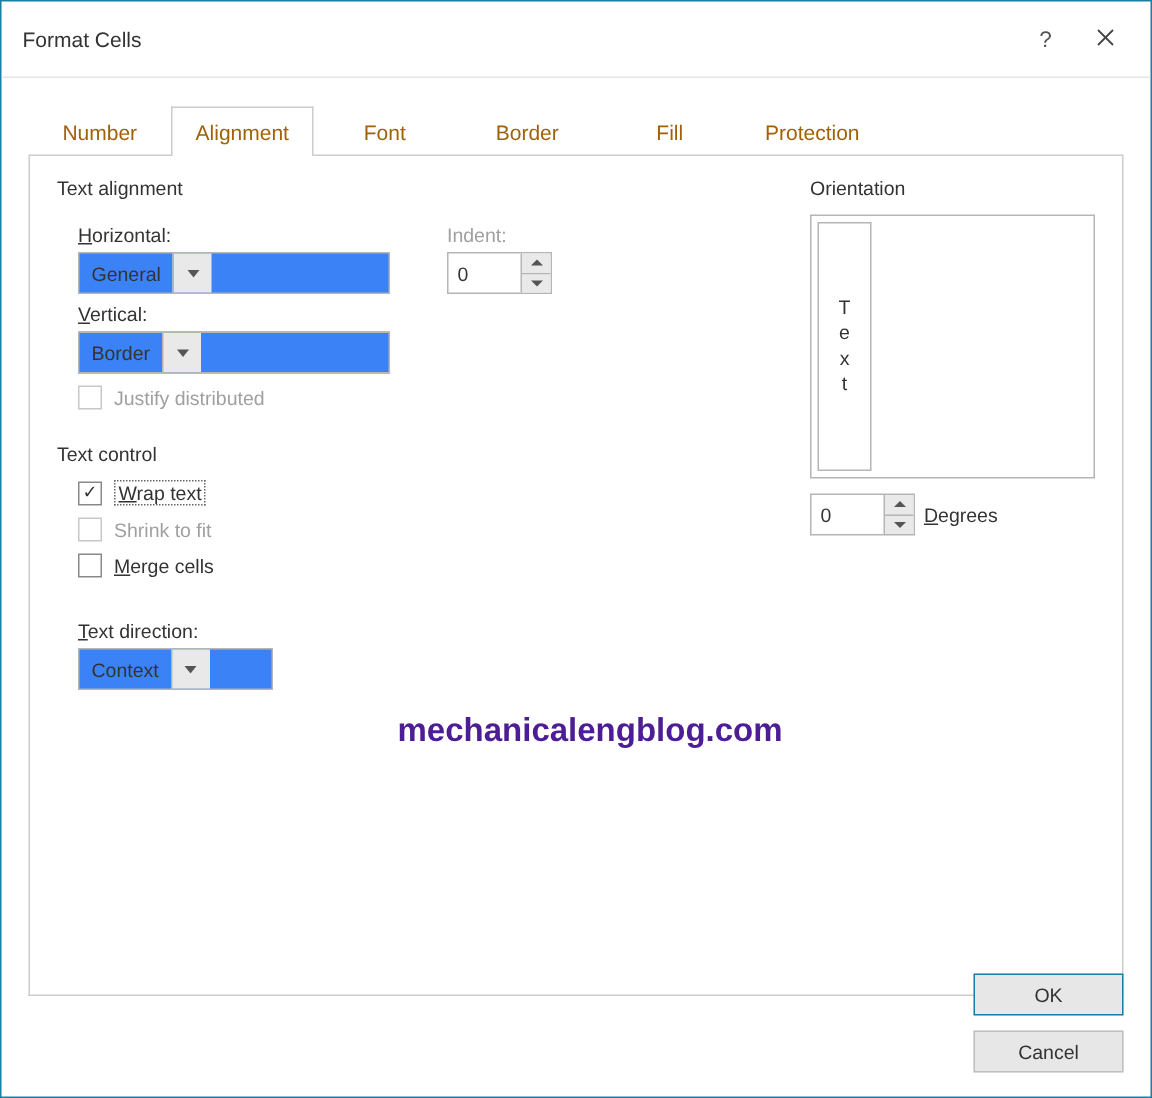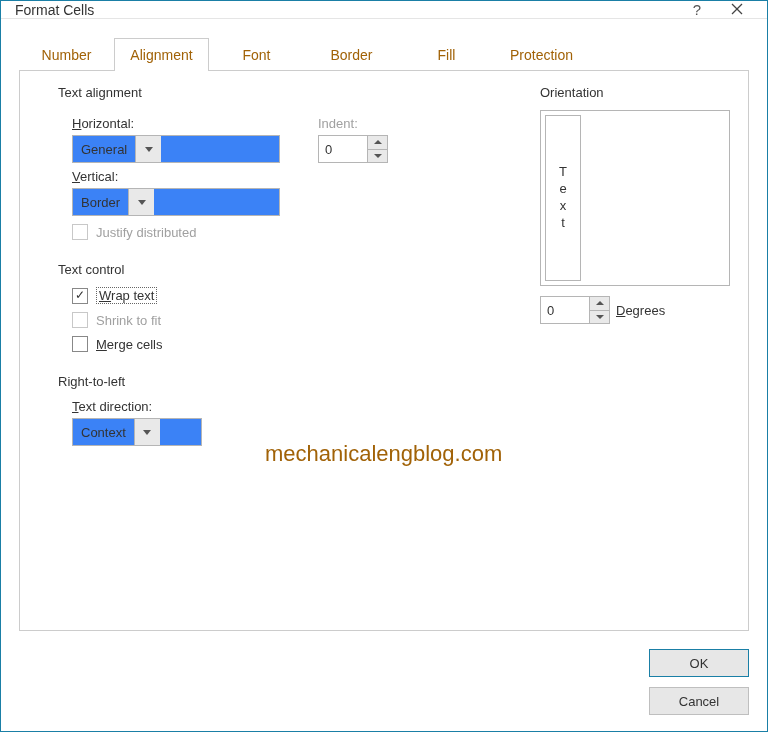--- a/index.html
+++ b/index.html
@@ -7,21 +7,21 @@
     margin: 0; padding: 0;
     font-family: "Segoe UI", Tahoma, sans-serif;
     font-size: 13px;
     color: #333;
     background: #fff;
     width: 768px; height: 732px;
     border: 1px solid #1a7fa6;
     position: relative;
   }
   .titlebar {
-    height: 18px;
+    height: 51px;
     display: flex;
     align-items: center;
     padding: 0 10px 0 14px;
     border-bottom: 1px solid #e5e5e5;
   }
   .titlebar .title { flex: 1; font-size: 14px; }
   .titlebar .help {
     width: 40px; text-align: center; font-size: 15px; color: #555;
   }
   .titlebar .close {
@@ -51,21 +51,21 @@
     border-color: #ccc;
     background: #fff;
   }
   .pane {
     border: 1px solid #ccc;
     border-top: none;
     padding: 14px 18px 18px 18px;
     height: 560px;
     position: relative;
   }
-  .columns { display: flex; margin-left: 20px; }
+  .columns { display: flex; }
   .left-col { flex: 1; }
   .right-col { width: 190px; }
   .group-title { font-size: 13px; color: #333; margin-bottom: 10px; }
   .indent { padding-left: 14px; }
   .label { display: block; margin: 6px 0 4px 0; }
   .label.disabled { color: #a0a0a0; }
   .u { text-decoration: underline; }
   .combo {
     display: inline-flex;
     border: 1px solid #b5b5b5;
@@ -184,22 +184,22 @@
     position: absolute; width: 3px; height: 3px; background: #000;
   }
   .deg-row {
     display: flex; align-items: center; gap: 6px;
     margin-top: 10px;
   }
   
   .watermark {
     position: absolute;
     left: 245px; top: 370px;
-    font-size: 22px; font-weight: normal;
-    color: #a16207;
+    font-size: 22px; font-weight: bold;
+    color: #4c1d95;
   }
   
   .footer {
     position: absolute;
     right: 18px; bottom: 16px;
     display: flex; gap: 10px; flex-direction: column;
   }
   .btn {
     width: 100px; height: 28px;
     border: 1px solid #bfbfbf;
@@ -293,21 +293,20 @@
             <span>Shrink to fit</span>
           </div>
           <div class="checkbox-row">
             <span class="cb"></span>
             <span><span class="u">M</span><span>erge cells</span></span>
           </div>
         </div>
 
         <div class="sep"></div>
 
-        <div class="group-title">Right-to-left</div>
         <div class="indent">
           <span class="label"><span class="u">T</span><span>ext direction:</span></span>
           <div class="combo w130">
             <span class="val">Context</span>
             <span class="drop">
                 <span class="chev"></span>
               </span>
           </div>
         </div>
       </div>

